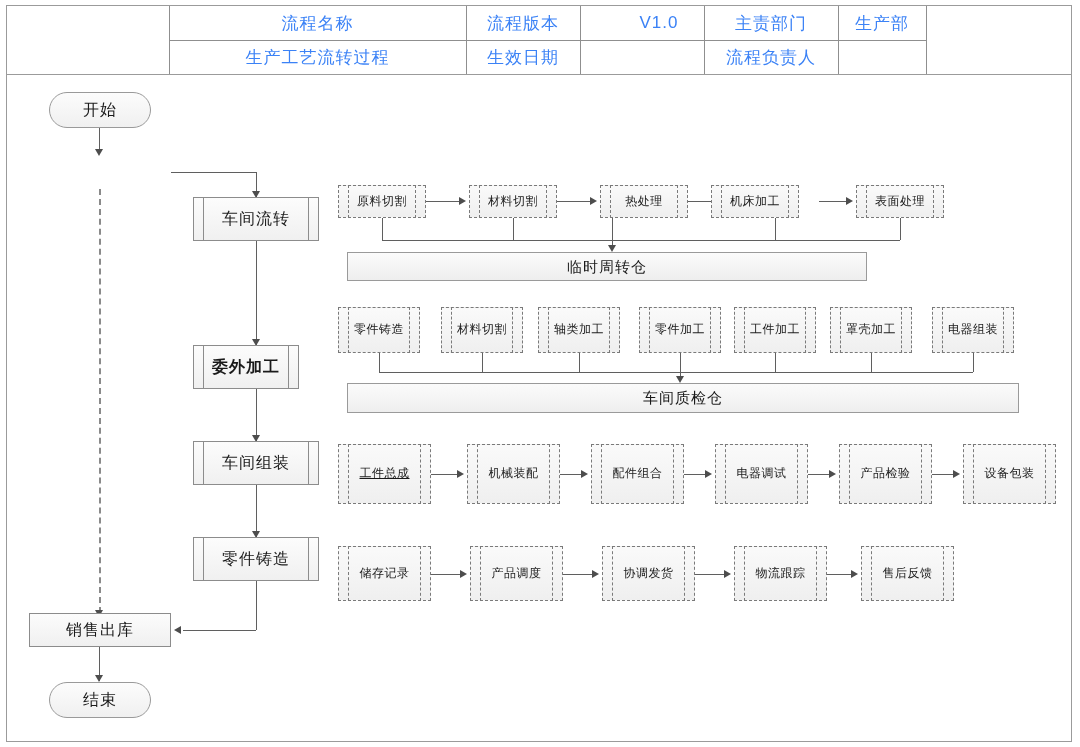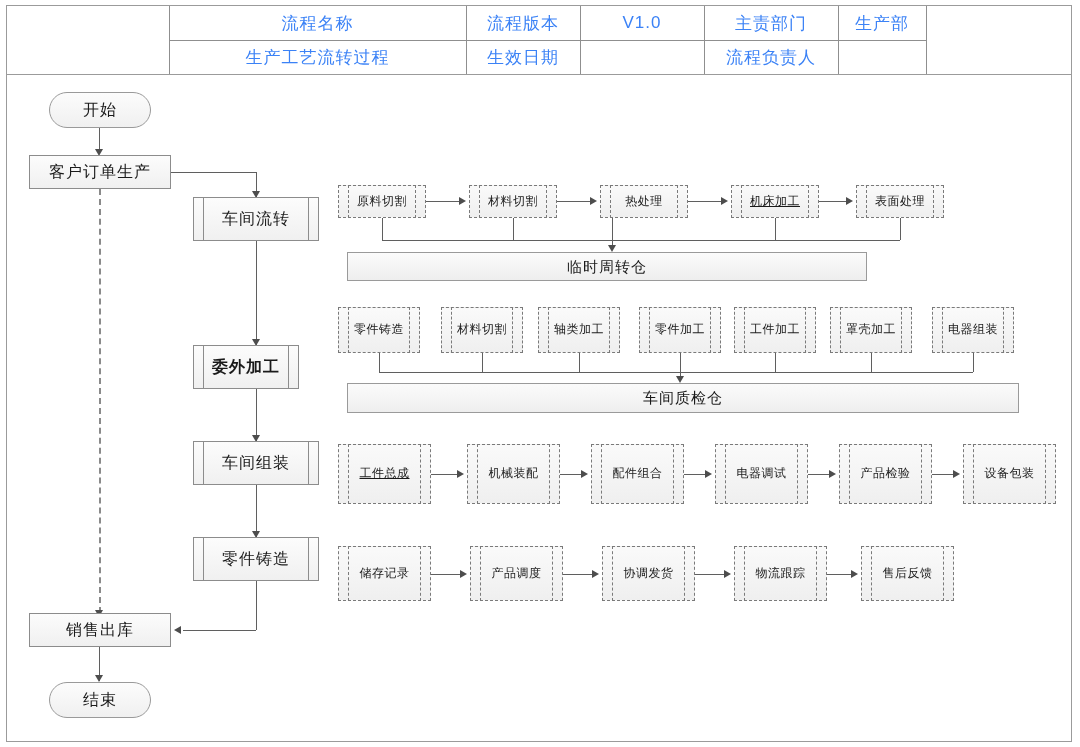--- a/index.html
+++ b/index.html
@@ -165,41 +165,40 @@
     <div class="vline" style="left:573px;  top:0;   height:68px;"></div>
     <div class="vline" style="left:697px;  top:0;   height:68px;"></div>
     <div class="vline" style="left:831px;  top:0;   height:68px;"></div>
     <div class="vline" style="left:919px;  top:0;   height:68px;"></div>
 
     <div class="hline" style="left:162px; top:34px; width:757px;"></div>
 
     <div class="hdr-cell" style="left:0px;   top:0px;  width:162px; height:34px;"></div>
     <div class="hdr-cell" style="left:162px; top:0px;  width:297px; height:34px;">流程名称</div>
     <div class="hdr-cell" style="left:459px; top:0px;  width:114px; height:34px;">流程版本</div>
-    <div class="hdr-cell" style="left:573px; top:0px;  width:124px; height:34px;">V1.0</div>
+    <div class="hdr-cell" style="left:590px; top:0px;  width:124px; height:34px;">V1.0</div>
     <div class="hdr-cell" style="left:697px; top:0px;  width:134px; height:34px;">主责部门</div>
     <div class="hdr-cell" style="left:831px; top:0px;  width:88px;  height:34px;">生产部</div>
     <div class="hdr-cell" style="left:919px; top:0px;  width:145px; height:68px;"></div>
 
     <div class="hdr-cell" style="left:0px;   top:34px; width:162px; height:34px;"></div>
     <div class="hdr-cell" style="left:162px; top:34px; width:297px; height:34px;">生产工艺流转过程</div>
     <div class="hdr-cell" style="left:459px; top:34px; width:114px; height:34px;">生效日期</div>
     <div class="hdr-cell" style="left:573px; top:34px; width:124px; height:34px;"></div>
     <div class="hdr-cell" style="left:697px; top:34px; width:134px; height:34px;">流程负责人</div>
     <div class="hdr-cell" style="left:831px; top:34px; width:88px;  height:34px;"></div>
   </div>
 
   <div class="canvas">
 
     <div class="node term" style="left:42px; top:17px; width:102px; height:36px;">开始</div>
 
     <div class="ln lnv" style="left:92px; top:53px; height:25px;"></div>
     <div class="arrow-d" style="left:88px; top:74px;"></div>
 
-    <div class="node proc" style="left:22px; top:80px; width:142px; height:34px;">客户订单生产</div>
 
     <div class="ln lnh" style="left:164px; top:97px; width:85px;"></div>
     <div class="ln lnv" style="left:249px; top:97px; height:25px;"></div>
     <div class="arrow-d" style="left:245px; top:116px;"></div>
 
     <div class="dash-v" style="left:92px; top:114px; height:424px;"></div>
     <div class="arrow-d" style="left:88px; top:535px;"></div>
 
     <div class="node predef" style="left:186px; top:122px; width:126px; height:44px;">车间流转</div>
     <div class="ln lnv" style="left:249px; top:166px; height:104px;"></div>
@@ -229,21 +228,21 @@
     <div class="arrow-r" style="left:452px; top:122px;"></div>
 
     <div class="node dpredef" style="left:462px; top:110px; width:88px; height:33px;">材料切割</div>
     <div class="ln lnh" style="left:550px; top:126px; width:37px;"></div>
     <div class="arrow-r" style="left:583px; top:122px;"></div>
 
     <div class="node dpredef" style="left:593px; top:110px; width:88px; height:33px;">热处理</div>
     <div class="ln lnh" style="left:681px; top:126px; width:37px;"></div>
     <div class="arrow-r" style="left:714px; top:122px;"></div>
 
-    <div class="node dpredef" style="left:724px; top:110px; width:88px; height:33px;text-decoration:underline;">机床加工</div>
+    <div class="node dpredef" style="left:704px; top:110px; width:88px; height:33px;">机床加工</div>
     <div class="ln lnh" style="left:812px; top:126px; width:31px;"></div>
     <div class="arrow-r" style="left:839px; top:122px;"></div>
 
     <div class="node dpredef" style="left:849px; top:110px; width:88px; height:33px;">表面处理</div>
 
     <div class="ln lnv" style="left:375px; top:143px; height:22px;"></div>
     <div class="ln lnv" style="left:506px; top:143px; height:22px;"></div>
     <div class="ln lnv" style="left:605px; top:143px; height:30px;"></div>
     <div class="ln lnv" style="left:768px; top:143px; height:22px;"></div>
     <div class="ln lnv" style="left:893px; top:143px; height:22px;"></div>

